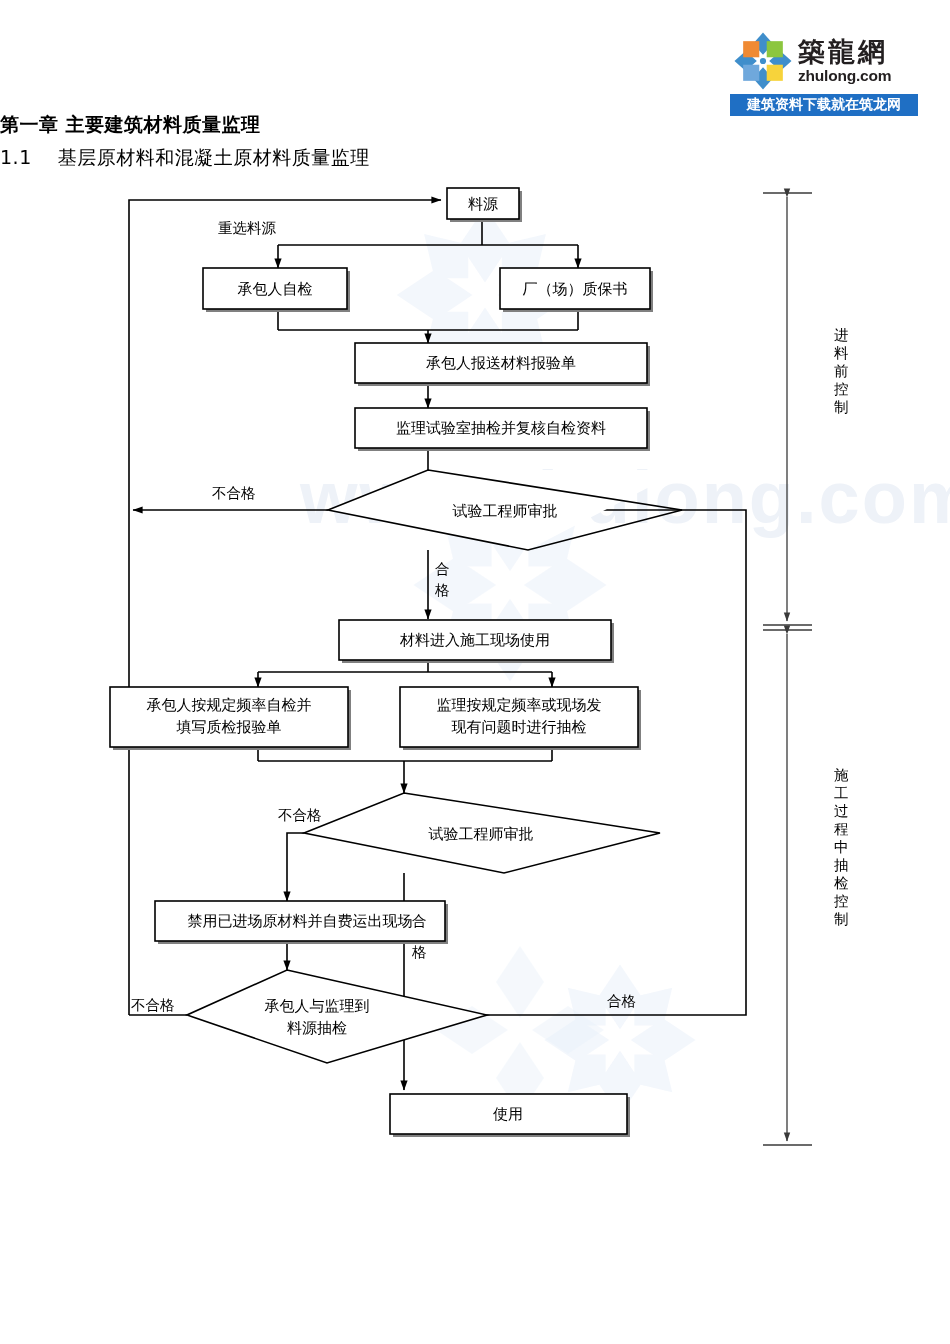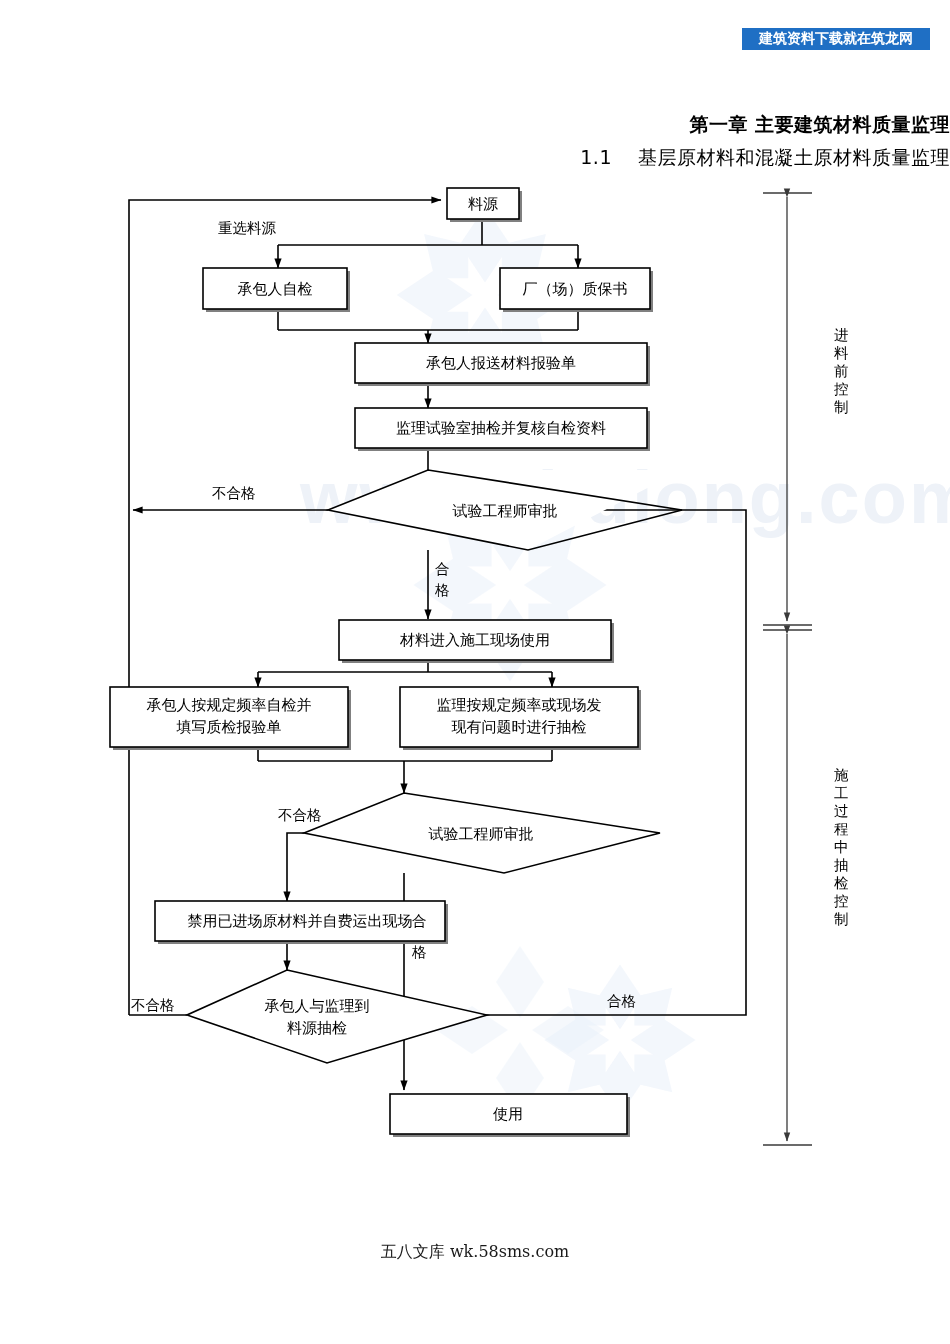--- a/index.html
+++ b/index.html
@@ -64,30 +64,29 @@
     width: 188px;
     height: 22px;
     background: #1f6fc4;
     color: #ffffff;
     font-family: Liberation Mono, monospace;
     font-size: 14px;
     font-weight: bold;
     text-align: center;
     line-height: 22px;
     letter-spacing: 0px;
-    margin-left: 12px;
   }
 
   
   #title-block {
     position: absolute;
     left: 0;
     top: 112px;
     width: 950px;
-    text-align: right;
+    text-align: left;
   }
   .title-line1 {
     font-family: "DejaVu Sans", sans-serif;
     font-size: 19px;
     font-weight: bold;
     color: #000000;
     letter-spacing: 0.5px;
   }
   .title-line2 {
     font-family: "DejaVu Sans", sans-serif;
@@ -223,20 +222,39 @@
   <svg class="wm wm-flower" style="left:420px; top:930px;" width="200" height="200" viewBox="0 0 100 100">
     <g fill="#e9f1fa" opacity="0.9">
       <path d="M50 8 L62 26 L50 44 L38 26 Z"></path>
       <path d="M92 50 L74 62 L56 50 L74 38 Z"></path>
       <path d="M50 92 L38 74 L50 56 L62 74 Z"></path>
       <path d="M8 50 L26 38 L44 50 L26 62 Z"></path>
     </g>
   </svg>
 
   <div id="logo">
+    <div id="logo-main">
+      <svg id="logo-mark" viewBox="0 0 100 100">
+        <g>
+          <path d="M50 4 L66 22 L50 40 L34 22 Z" fill="#3f8ecb"></path>
+          <path d="M96 50 L78 66 L60 50 L78 34 Z" fill="#3f8ecb"></path>
+          <path d="M50 96 L34 78 L50 60 L66 78 Z" fill="#3f8ecb"></path>
+          <path d="M4 50 L22 34 L40 50 L22 66 Z" fill="#3f8ecb"></path>
+          <rect x="18" y="18" width="26" height="26" fill="#f08a33"></rect>
+          <rect x="56" y="18" width="26" height="26" fill="#8cc63f"></rect>
+          <rect x="18" y="56" width="26" height="26" fill="#6fa8dc"></rect>
+          <rect x="56" y="56" width="26" height="26" fill="#f7d33b"></rect>
+          <circle cx="50" cy="50" r="5" fill="#3f8ecb"></circle>
+        </g>
+      </svg>
+      <div id="logo-text">
+        <div id="logo-cn">築龍網</div>
+        <div id="logo-en">zhulong.com</div>
+      </div>
+    </div>
     <div id="logo-banner">建筑资料下载就在筑龙网</div>
   </div>
 
   <div id="title-block">
     <div class="title-line1">第一章 主要建筑材料质量监理</div>
     <div class="title-line2">
       <span class="title-num">1.1</span><span>基层原材料和混凝土原材料质量监理</span>
     </div>
   </div>
 
@@ -398,15 +416,14 @@
     </g>
 
     <g>
       <path class="conn-thin" d="M763,455 L812,455"></path>
       <path class="conn-thin" d="M763,970 L812,970"></path>
       <path class="conn-thin" d="M787,459 L787,966" marker-start="url(#arrT)" marker-end="url(#arrT)"></path>
       <text class="side-label" x="834" y="605"><tspan x="834" dy="0">施</tspan><tspan x="834" dy="18">工</tspan><tspan x="834" dy="18">过</tspan><tspan x="834" dy="18">程</tspan><tspan x="834" dy="18">中</tspan><tspan x="834" dy="18">抽</tspan><tspan x="834" dy="18">检</tspan><tspan x="834" dy="18">控</tspan><tspan x="834" dy="18">制</tspan></text>
     </g>
   </svg>
 
-  <div id="footer">五八文库 wk.58sms.com</div>
 
 </div>
 
 </body></html>

